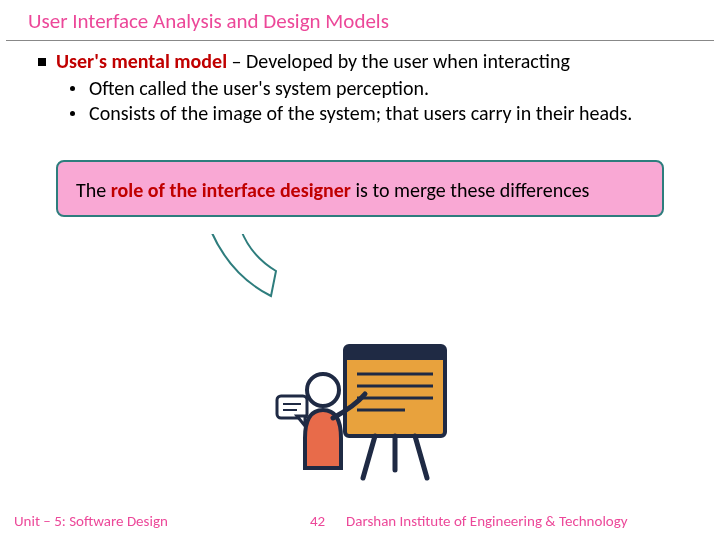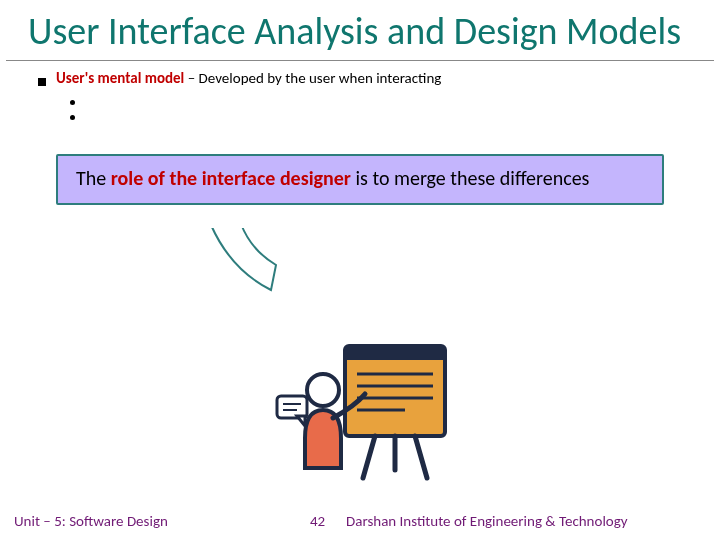--- a/index.html
+++ b/index.html
@@ -5,35 +5,35 @@
   * { margin: 0; padding: 0; box-sizing: border-box; }
   body {
     width: 720px;
     height: 540px;
     background: #fff;
     font-family: "Calibri", "Segoe UI", Arial, sans-serif;
     position: relative;
     overflow: hidden;
   }
   .slide-title {
-    font-size: 38px;
+    font-size: 21px;
     font-weight: 400;
-    color: #0f766e;
+    color: #ec4899;
     padding: 8px 22px 6px 22px;
     border-bottom: 1px solid #888;
     margin: 0 6px;
   }
   .content {
     padding: 8px 26px 0 26px;
   }
   .main-bullet {
     display: flex;
     align-items: flex-start;
     margin-left: 12px;
-    font-size: 15px;
+    font-size: 20px;
     line-height: 1.25;
   }
   .square-bullet {
     width: 8px;
     height: 8px;
     background: #000;
     margin-top: 9px;
     margin-right: 10px;
     flex-shrink: 0;
   }
@@ -63,23 +63,23 @@
     margin-right: 14px;
     flex-shrink: 0;
   }
   .callout-wrap {
     margin-top: 34px;
     padding: 0 30px;
     position: relative;
   }
   .callout {
     border: 2px solid #2e7d7d;
-    border-radius: 2px;
-    padding: 10px 18px 12px 18px;
-    background: #c4b5fd;
+    border-radius: 8px;
+    padding: 16px 18px 12px 18px;
+    background: #f9a8d4;
     font-size: 20px;
     line-height: 1.25;
     text-align: left;
     position: relative;
     z-index: 2;
   }
   .callout .line2 { padding-left: 44px; }
   .role-text { color: #c00000; font-weight: bold; }
   .callout-tail {
     position: absolute;
@@ -95,21 +95,21 @@
     height: 150px;
   }
   .footer {
     position: absolute;
     bottom: 10px;
     left: 0;
     right: 0;
     display: flex;
     align-items: center;
     font-size: 15px;
-    color: #701a75;
+    color: #ec4899;
     padding: 0 14px;
   }
   .footer .unit { flex: 0 0 auto; }
   .footer .pagenum { position: absolute; left: 310px; }
   .footer .institute { position: absolute; left: 346px; }
 </style>
 </head>
 <body>
 
 <div class="slide-title">User Interface Analysis and Design Models</div>
@@ -117,23 +117,25 @@
 <div class="content">
   <div class="main-bullet">
     <div class="square-bullet"></div>
     <div class="main-bullet-text">
       <span class="term">User's mental model</span><span> – </span><span>Developed by the user when interacting</span><br>
     </div>
   </div>
   <div class="sub-list">
     <div class="sub-item">
       <div class="dot-bullet"></div>
+      <div>Often called the user's system perception.</div>
     </div>
     <div class="sub-item">
       <div class="dot-bullet"></div>
+      <div>Consists of the image of the system; that users carry in their heads.</div>
     </div>
   </div>
 
   <div class="callout-wrap">
     <div class="callout">
       <span>The </span><span class="role-text">role of the interface designer</span><span> is to merge these differences</span>
     </div>
     <svg class="callout-tail" width="90" height="80">
       <path d="M 10 5 Q 30 50 70 70 L 75 45 Q 50 30 40 4 Z" fill="#fff" stroke="#2e7d7d" stroke-width="2"></path>
       <rect x="8" y="0" width="60" height="8" fill="#fff"></rect>

